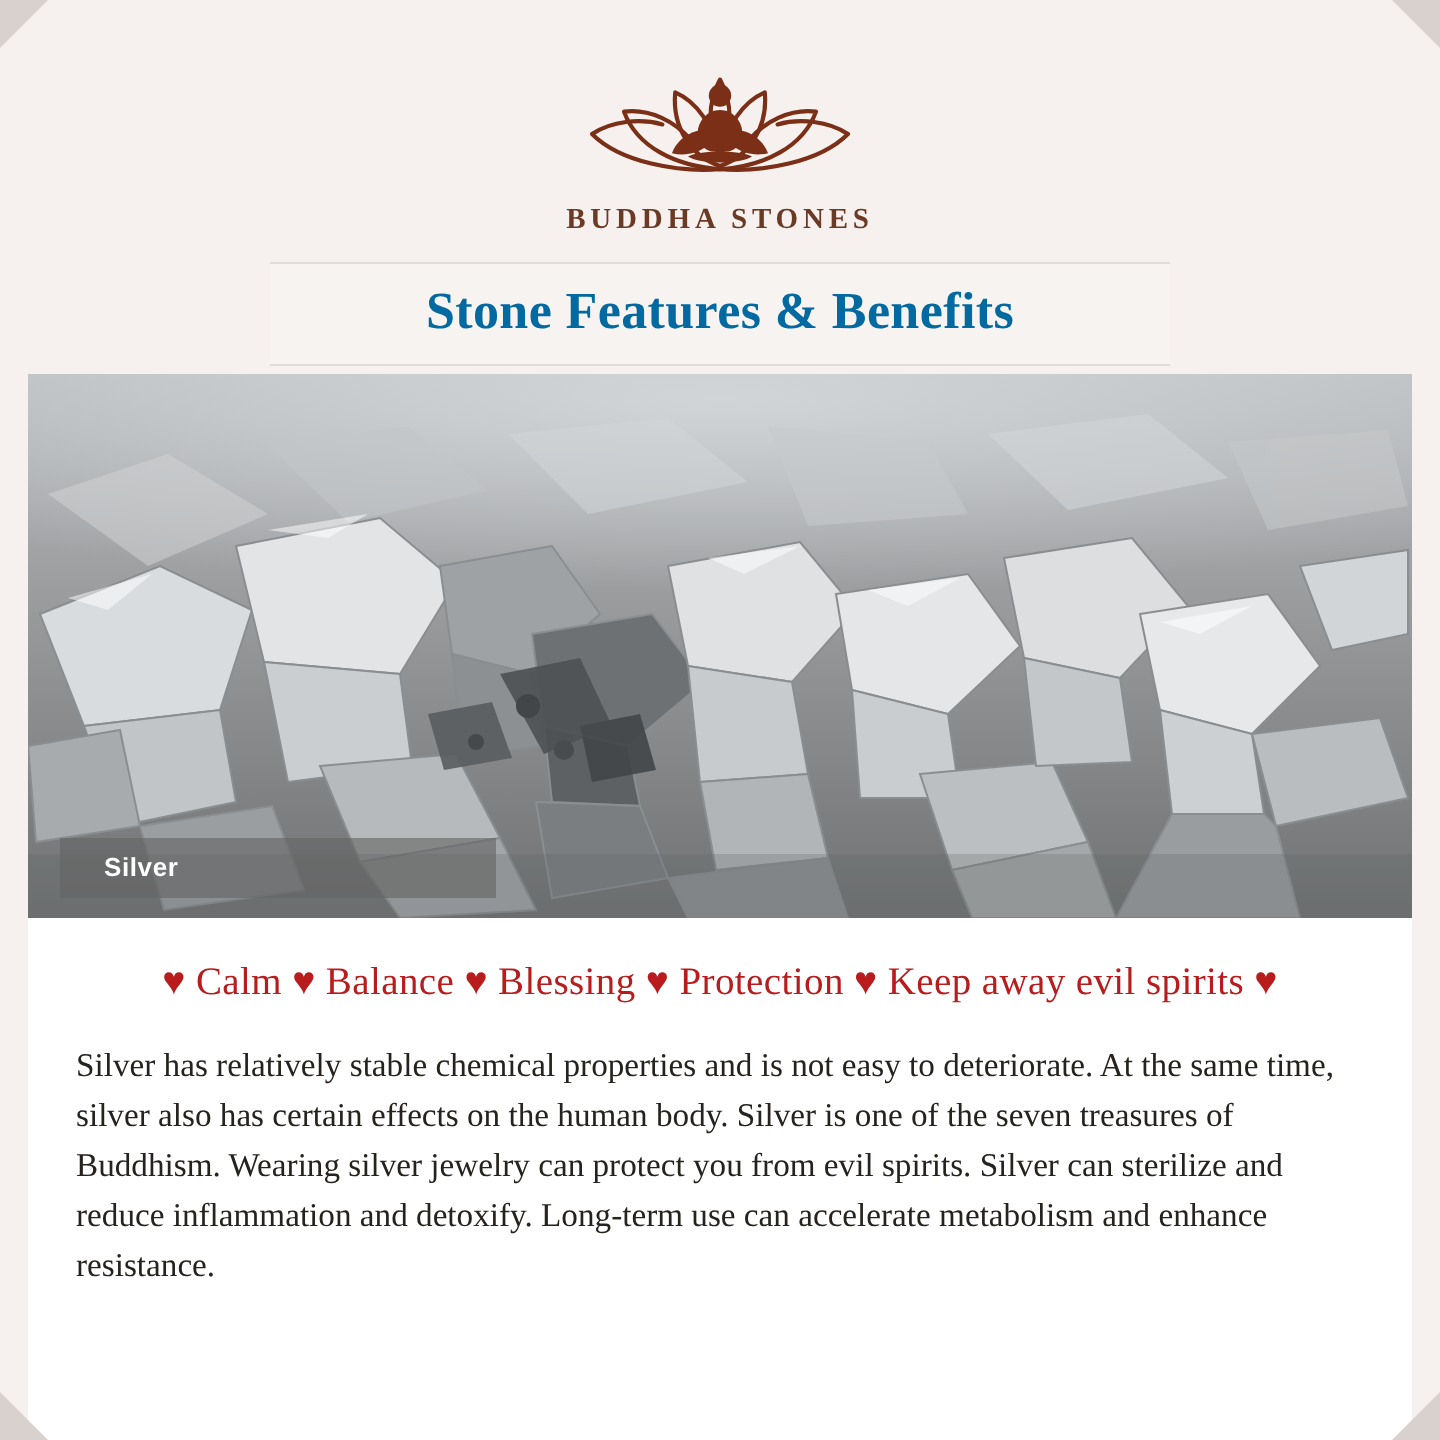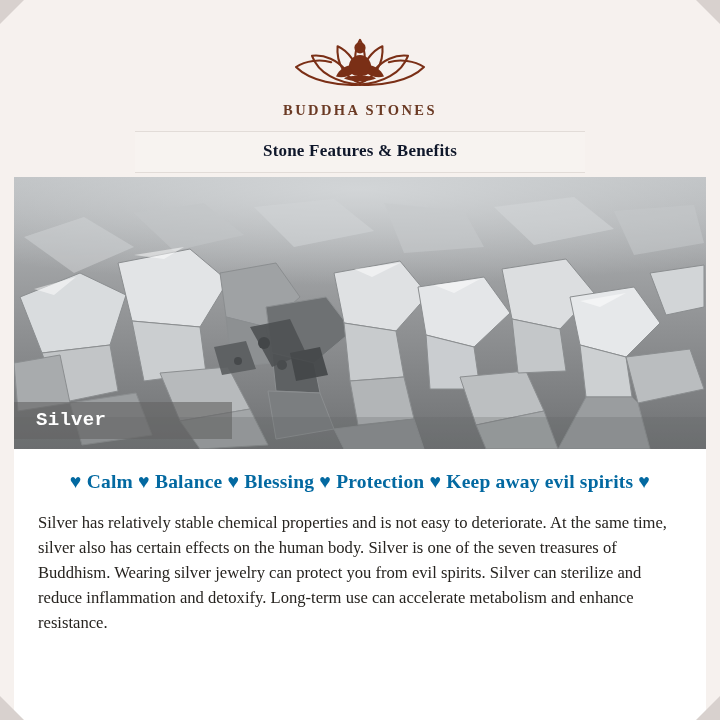--- a/index.html
+++ b/index.html
@@ -76,23 +76,23 @@
   .title-band {
     margin-top: 12px;
     width: 450px;
     background: #f7f3f0;
     border-top: 1px solid #e2dcd8;
     border-bottom: 1px solid #e2dcd8;
     text-align: center;
     padding: 9px 0 11px 0;
   }
   .title-band-text {
-    font-size: 17px;
+    font-size: 26px;
     font-weight: bold;
-    color: #0f172a;
+    color: #0369a1;
     font-family: "Liberation Serif", serif;
     letter-spacing: 0.2px;
   }
 
   
   .hero {
     position: relative;
     width: 692px;
     height: 272px;
     margin-top: 4px;
@@ -101,44 +101,44 @@
   }
   .hero-art {
     position: absolute;
     inset: 0;
     width: 100%;
     height: 100%;
     display: block;
   }
   .hero-caption {
     position: absolute;
-    left: 0;
+    left: 16px;
     bottom: 10px;
     min-width: 180px;
     background: rgba(100,100,100,0.62);
     color: #ffffff;
-    font-size: 19px;
+    font-size: 13px;
     font-weight: bold;
-    font-family: Liberation Mono, monospace;
+    font-family: Liberation Sans, sans-serif;
     padding: 7px 16px 8px 22px;
     letter-spacing: 0.3px;
   }
 
   
   .content {
     width: 692px;
     background: #ffffff;
     flex: 1;
     padding: 22px 24px 0 24px;
     box-sizing: border-box;
   }
   .keywords {
     font-size: 19.5px;
-    font-weight: bold;
-    color: #0369a1;
+    font-weight: normal;
+    color: #b91c1c;
     font-family: "Liberation Serif", serif;
     text-align: center;
     letter-spacing: 0.2px;
     white-space: nowrap;
   }
   .description {
     font-size: 16.6px;
     line-height: 1.52;
     color: #26231f;
     font-family: "Liberation Serif", serif;

